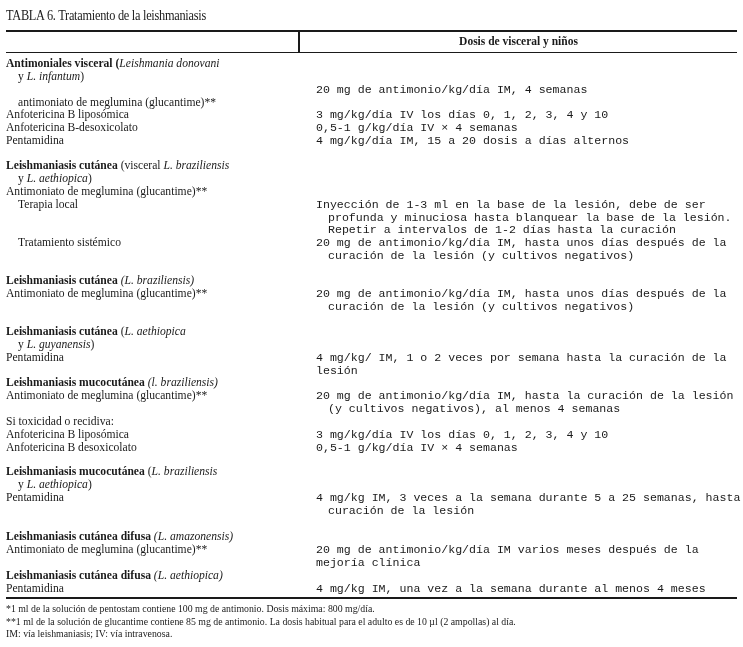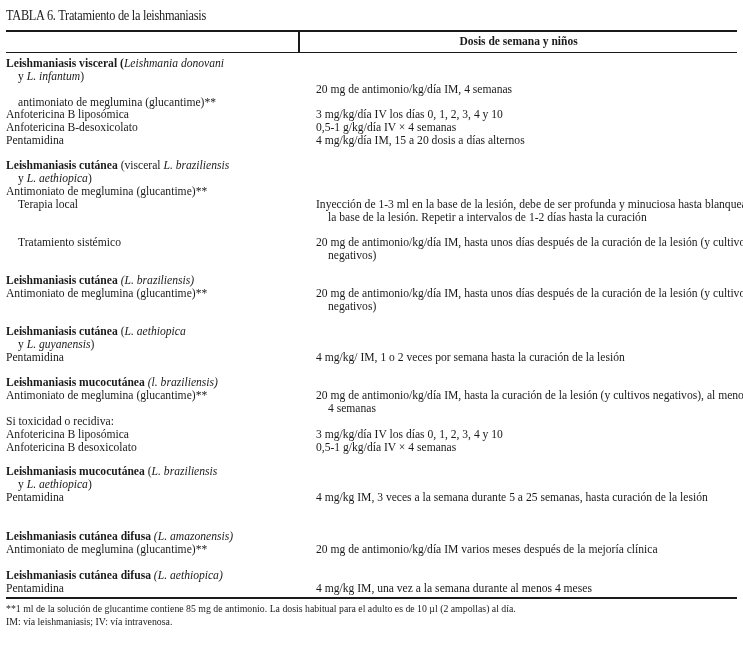--- a/index.html
+++ b/index.html
@@ -9,40 +9,40 @@
            font-size:14px; letter-spacing:-0.3px; transform:scaleX(0.88); transform-origin:left top; white-space:nowrap; }
   .title .lab { font-weight:normal; }
   .rule-top { position:absolute; left:6px; width:731px; top:30px; height:2px; background:#1a1a1a; }
   .rule-head { position:absolute; left:6px; width:731px; top:52px; height:1px; background:#1a1a1a; }
   .vdiv { position:absolute; left:298px; top:30px; width:2px; height:22px; background:#1a1a1a; }
   .head-label { position:absolute; left:300px; width:437px; top:35px; text-align:center;
                 font-family:"Liberation Serif", serif; font-weight:bold; font-size:11.5px; }
   .rule-bottom { position:absolute; left:6px; width:731px; top:597px; height:2px; background:#1a1a1a; }
   .row { position:absolute; left:6px; width:731px; font-family:"Liberation Serif", serif; font-size:11.6px; line-height:12.6px; }
   .l { position:absolute; left:0; width:290px; }
-  .r { position:absolute; left:310px; width:425px; }
+  .r { position:absolute; left:310px; width:425px;font-family:Liberation Mono, monospace; }
   .hang { padding-left:12px; text-indent:-12px; }
   .ind { padding-left:12px; }
   .grp { font-weight:bold; }
   .sp { font-weight:normal; }
   .notes { position:absolute; left:6px; top:603px; width:731px; font-family:"Liberation Serif", serif;
            font-size:9.8px; line-height:12.5px; }
 </style>
 </head>
 <body>
 
 <div class="title"><span class="lab">TABLA 6.</span> <span>Tratamiento de la leishmaniasis</span></div>
 
 <div class="rule-top"></div>
 <div class="vdiv"></div>
-<div class="head-label">Dosis de semana y niños</div>
+<div class="head-label">Dosis de visceral y niños</div>
 <div class="rule-head"></div>
 
 <div class="row" style="top:58px">
-  <div class="l hang"><span class="grp">Leishmaniasis visceral (</span><i class="sp">Leishmania donovani</i><br><span>y </span><i class="sp">L. infantum</i><span>)</span></div>
+  <div class="l hang"><span class="grp">Antimoniales visceral (</span><i class="sp">Leishmania donovani</i><br><span>y </span><i class="sp">L. infantum</i><span>)</span></div>
 </div>
 <div class="row" style="top:84px">
   <div class="l hang"><br><span>antimoniato de meglumina (glucantime)**</span></div>
   <div class="r">20 mg de antimonio/kg/día IM, 4 semanas</div>
 </div>
 <div class="row" style="top:109px">
   <div class="l">Anfotericina B liposómica</div>
   <div class="r">3 mg/kg/día IV los días 0, 1, 2, 3, 4 y 10</div>
 </div>
 <div class="row" style="top:122px">
@@ -124,15 +124,16 @@
   <div class="l"><span class="grp">Leishmaniasis cutánea difusa</span> <i class="sp">(L. aethiopica)</i></div>
 </div>
 <div class="row" style="top:583px">
   <div class="l">Pentamidina</div>
   <div class="r">4 mg/kg IM, una vez a la semana durante al menos 4 meses</div>
 </div>
 
 <div class="rule-bottom"></div>
 
 <div class="notes">
+  <div>*1 ml de la solución de pentostam contiene 100 mg de antimonio. Dosis máxima: 800 mg/día.</div>
   <div>**1 ml de la solución de glucantime contiene 85 mg de antimonio. La dosis habitual para el adulto es de 10 µl (2 ampollas) al día.</div>
   <div>IM: vía leishmaniasis; IV: vía intravenosa.</div>
 </div>
 
 </body></html>

